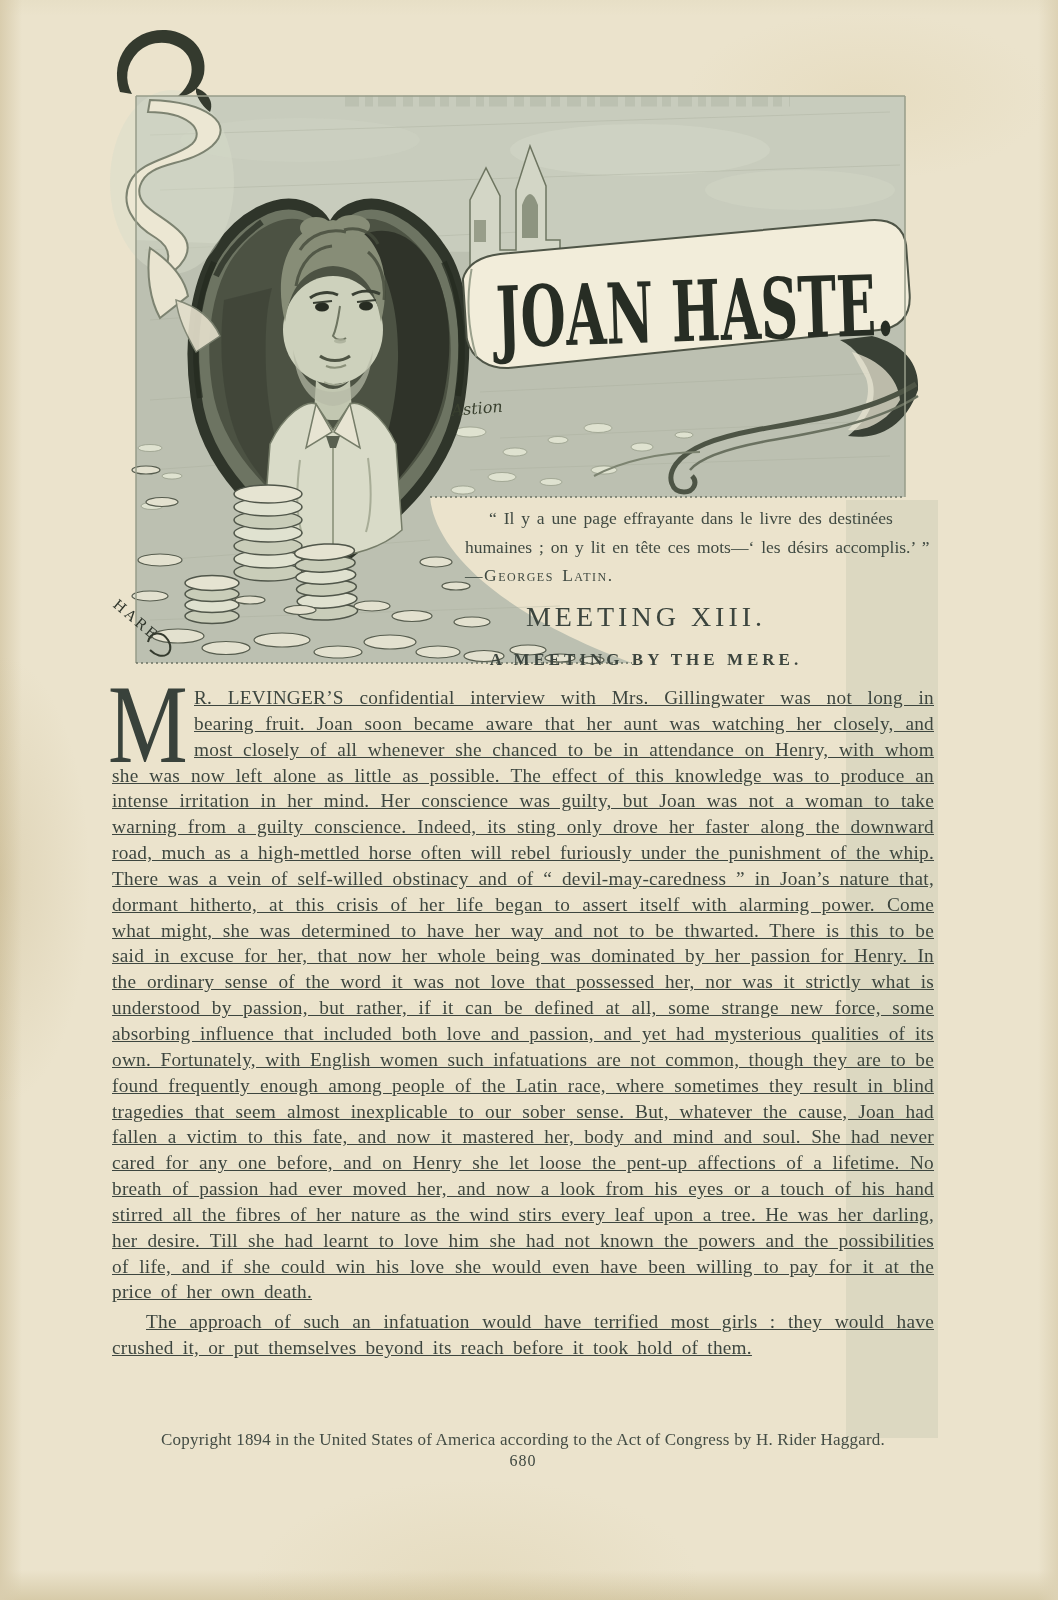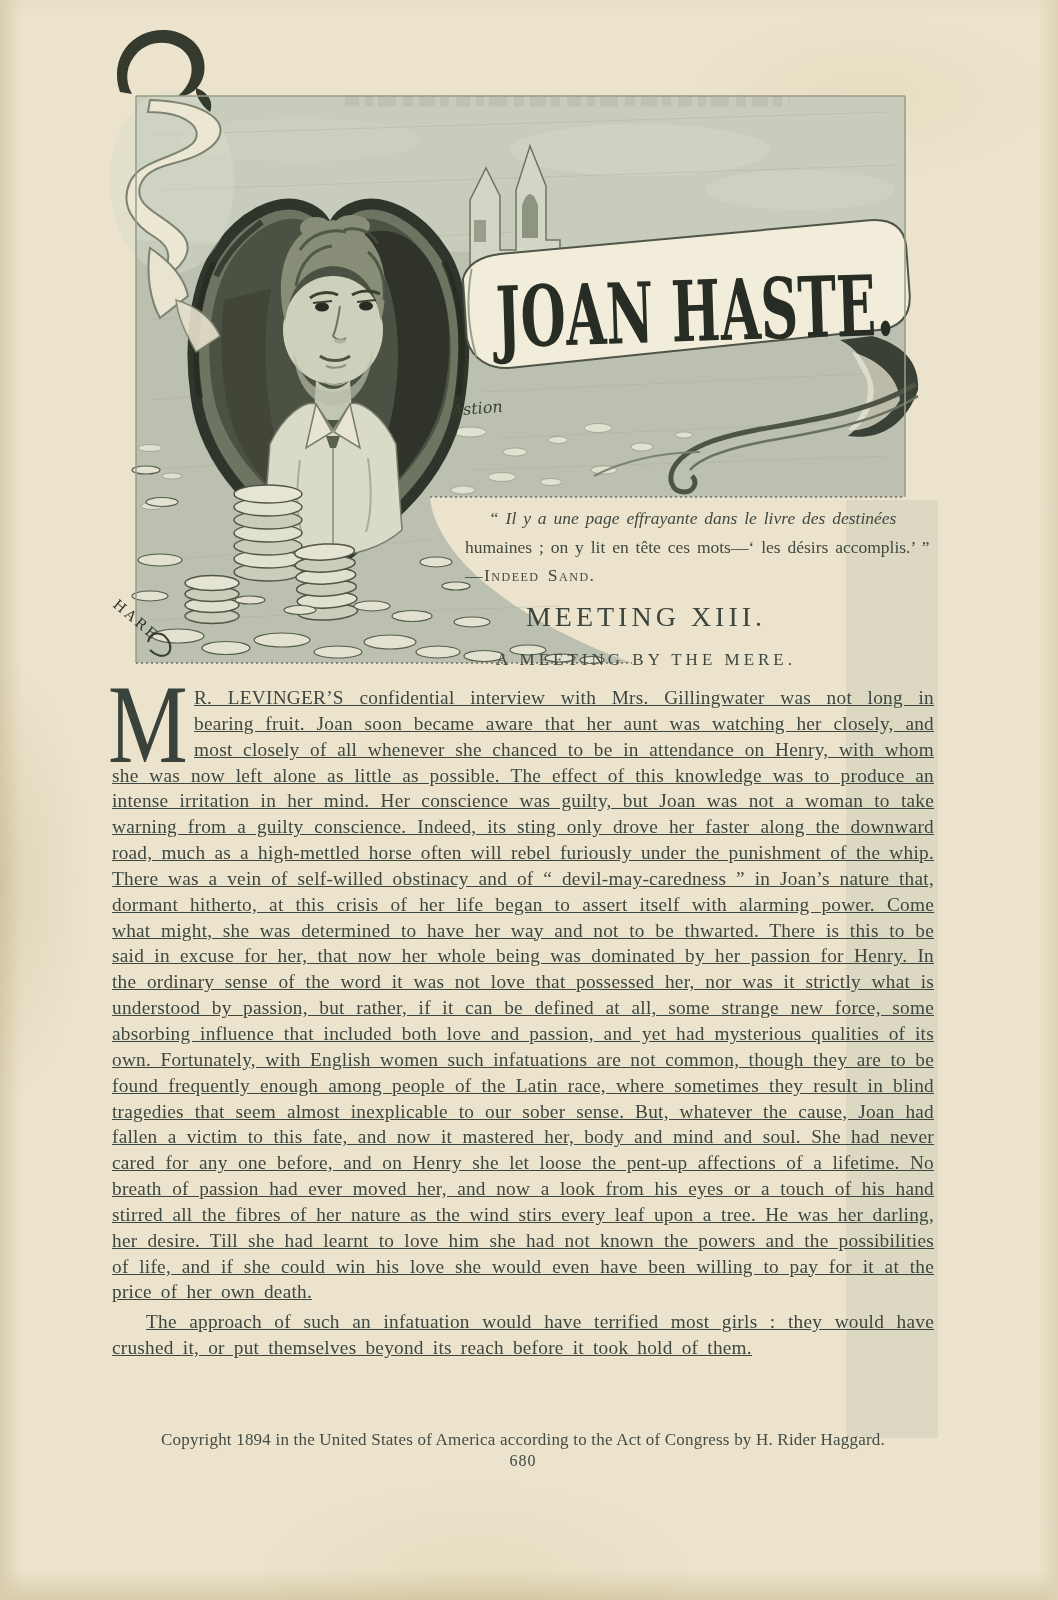--- a/index.html
+++ b/index.html
@@ -17,26 +17,26 @@
       linear-gradient(180deg, #e7dfc6 0, rgba(231,223,198,0) 16px),
       #ebe3cc;
   }
   .scan-band{position:absolute; left:846px; top:500px; width:92px; height:938px;
     background:rgba(138,146,128,.14);}
   .scan-band2{position:absolute; left:846px; top:300px; width:60px; height:150px;
     background:rgba(138,146,128,.07);}
   .header-art{position:absolute; left:0; top:0; width:1058px; height:700px;}
   .epigraph{position:absolute; left:465px; top:504px; width:476px;
     font-size:17.5px; line-height:28.5px; word-spacing:2.5px; color:#404a42;}
-  .epigraph .l1{padding-left:24px;font-style:italic;}
+  .epigraph .l1{padding-left:24px;}
   .epigraph .attr{font-variant:small-caps; letter-spacing:1.5px;}
   .chapter{position:absolute; left:348px; top:601px; width:596px; text-align:center;
     font-size:28px; letter-spacing:4px; color:#3c453e;}
   .subchapter{position:absolute; left:348px; top:650px; width:596px; text-align:center;
-    font-size:17px; font-weight:normal; letter-spacing:4px; color:#3c453e;}
+    font-size:17px; font-weight:bold; letter-spacing:4px; color:#3c453e;}
   .bodytext{position:absolute; left:108px; top:681px; width:830px;
     font-size:19.3px; line-height:25.85px; text-align:justify; text-justify:inter-word;
     word-spacing:4px; letter-spacing:.25px; color:#3d463f;}
   .bodytext p{margin:4px;text-decoration:underline;}
   .dropcap{float:left; font-size:112px; line-height:80px; height:78px; width:76px;
     transform:scaleX(.8); transform-origin:left top; margin:3px 10px 0 0; color:#39423b;}
   .p2{text-indent:34px;}
   .copyright{position:absolute; left:108px; top:1430px; width:830px; text-align:center;
     font-size:17px; letter-spacing:.2px; color:#434c44;}
   .pagenum{position:absolute; left:108px; top:1452px; width:830px; text-align:center;
@@ -242,21 +242,21 @@
     </g>
 
     <text x="452" y="416" font-size="16" font-style="italic" fill="#39402f" font-family="'DejaVu Serif',serif" transform="rotate(-5 452 416)">Astion</text>
     <text x="112" y="606" font-size="14" letter-spacing="3" fill="#2f352b" font-family="'DejaVu Serif',serif" transform="rotate(40 112 606)">HARE</text>
     <path d="M150,650 C162,662 176,654 168,640 C162,630 150,632 148,642" stroke="#343a2e" stroke-width="2" fill="none"></path>
   </svg>
 
   <div class="epigraph">
     <div class="l1">“ Il y a une page effrayante dans le livre des destinées</div>
     <div>humaines ; on y lit en tête ces mots—‘ les désirs accomplis.’ ”</div>
-    <div class="attr">—Indeed Sand.</div>
+    <div class="attr">—Georges Latin.</div>
   </div>
 
   <div class="chapter">MEETING XIII.</div>
   <div class="subchapter">A MEETING BY THE MERE.</div>
 
   <div class="bodytext">
     <span class="dropcap">M</span>
     <p>R. LEVINGER’S confidential interview with Mrs. Gillingwater was not long in bearing fruit.  Joan soon became aware that her aunt was watching her closely, and most closely of all whenever she chanced to be in attendance on Henry, with whom she was now left alone as little as possible. The effect of this knowledge was to produce an intense irritation in her mind.  Her conscience was guilty, but Joan was not a woman to take warning from a guilty conscience.  Indeed, its sting only drove her faster along the downward road, much as a high-mettled horse often will rebel furiously under the punishment of the whip. There was a vein of self-willed obstinacy and of “ devil-may-caredness ” in Joan’s nature that, dormant hitherto, at this crisis of her life began to assert itself with alarming power.  Come what might, she was determined to have her way and not to be thwarted.  There is this to be said in excuse for her, that now her whole being was dominated by her passion for Henry.  In the ordinary sense of the word it was not love that possessed her, nor was it strictly what is understood by passion, but rather, if it can be defined at all, some strange new force, some absorbing influence that included both love and passion, and yet had mysterious qualities of its own.  Fortunately, with English women such infatuations are not common, though they are to be found frequently enough among people of the Latin race, where sometimes they result in blind tragedies that seem almost inexplicable to our sober sense.  But, whatever the cause, Joan had fallen a victim to this fate, and now it mastered her, body and mind and soul.  She had never cared for any one before, and on Henry she let loose the pent-up affections of a lifetime.  No breath of passion had ever moved her, and now a look from his eyes or a touch of his hand stirred all the fibres of her nature as the wind stirs every leaf upon a tree. He was her darling, her desire.  Till she had learnt to love him she had not known the powers and the possibilities of life, and if she could win his love she would even have been willing to pay for it at the price of her own death.</p>
     <p class="p2">The approach of such an infatuation would have terrified most girls : they would have crushed it, or put themselves beyond its reach before it took hold of them.</p>
   </div>

